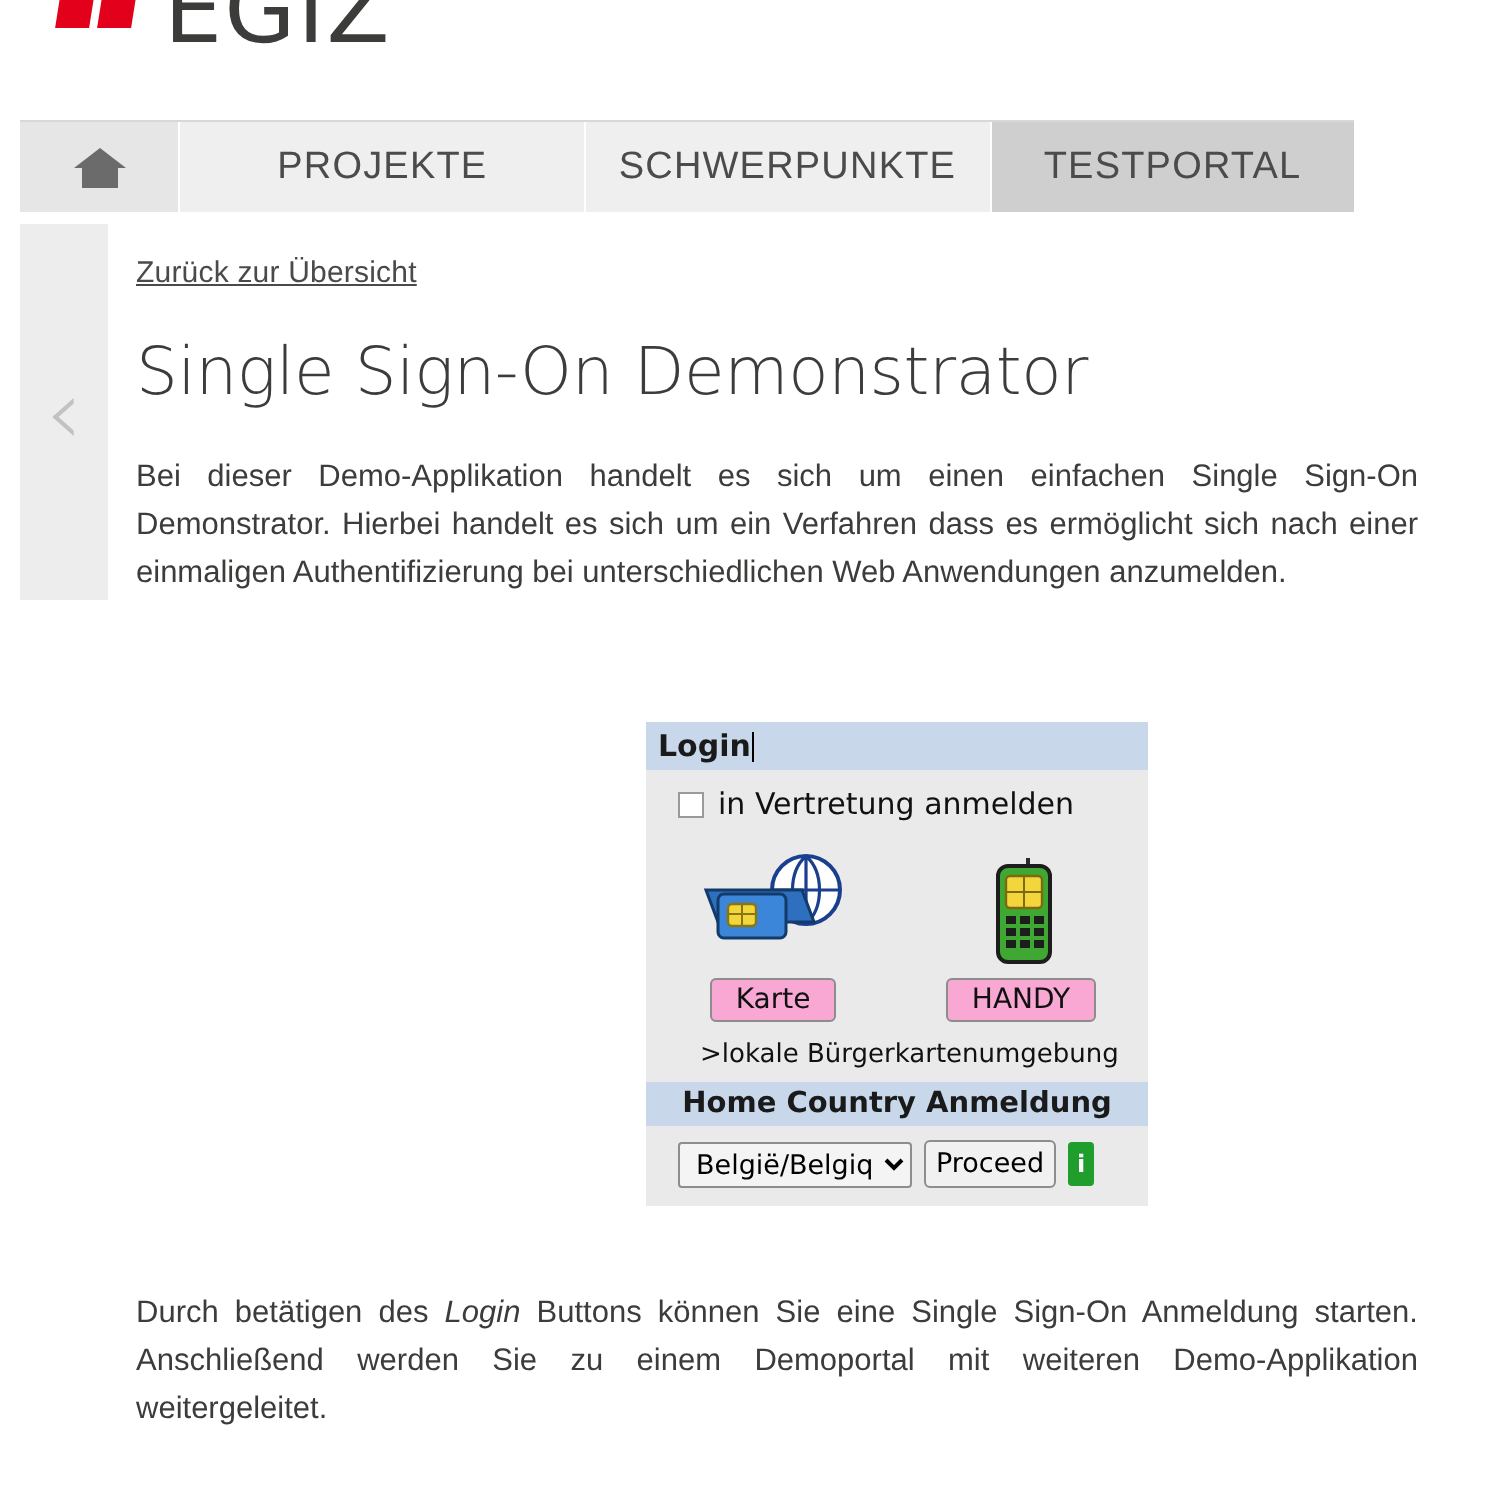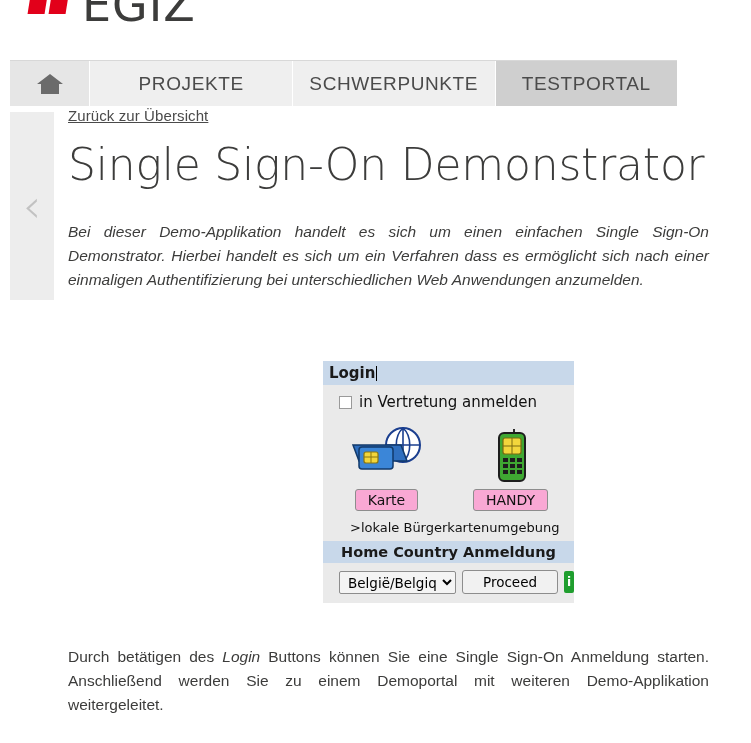--- a/index.html
+++ b/index.html
@@ -93,50 +93,50 @@
     color: #c2c2c2;
     line-height: 42px;
     font-family: "DejaVu Sans", sans-serif;
     font-weight: 300;
   }
 
   
   .content {
     position: absolute;
     left: 68px;
-    top: 107px;
+    top: 128px;
     width: 674px;
   }
   .back-link {
     display: inline-block;
     font-size: 15px;
     color: #4a4a4a;
     text-decoration: underline;
     margin: 0 0 4px 0;
     letter-spacing: 0.1px;
   }
   h1.page-title {
     margin: 10px 0 0 0;
     font-family: "DejaVu Sans", sans-serif;
     font-weight: 300;
-    font-size: 44px;
+    font-size: 33px;
     line-height: 54px;
     color: #3c3c3b;
     letter-spacing: -0.2px;
     white-space: nowrap;
   }
   p.intro, p.outro {
     margin: 0;
     font-size: 15.5px;
     line-height: 24px;
     color: #3c3c3b;
     text-align: justify;
     width: 641px;
   }
-  p.intro { margin-top: 28px; font-style: italic; }
+  p.intro { margin-top: 14px; }
   p.outro { margin-top: 0; }
   .ital { font-style: italic; }
 
   
   .login-widget {
     position: absolute;
     left: 323px;
     top: 361px;
     width: 251px;
     background: #eaeaea;
@@ -220,21 +220,21 @@
     font-size: 13.5px;
     padding: 2px 2px 2px 4px;
     border: 1px solid #8d8d8d;
     background: #f4f4f4;
     border-radius: 2px;
     width: 117px;
     height: 23px;
   }
   .proceed {
     font-size: 13.5px;
-    padding: 3px 20px;
+    padding: 3px 5px;
     background: #f1f1f1;
     border: 1px solid #8d8d8d;
     border-radius: 3px;
   }
   .info-badge {
     width: 13px; height: 22px;
     background: #1f9e2e;
     color: #fff;
     font-size: 12px;
     font-weight: bold;

